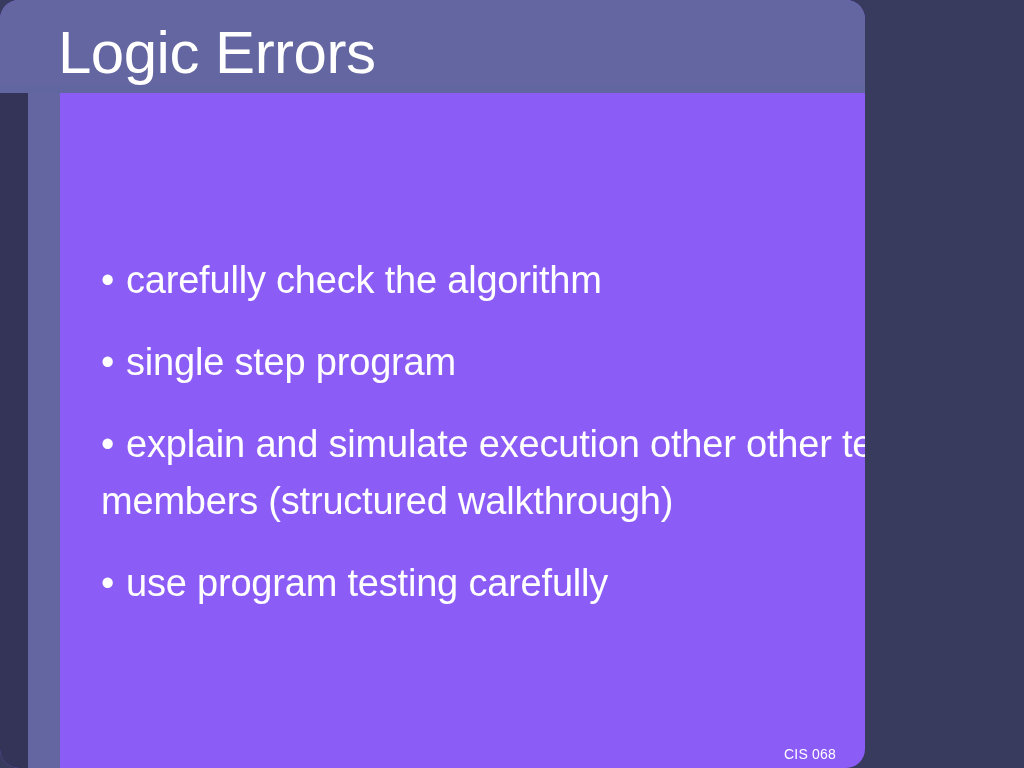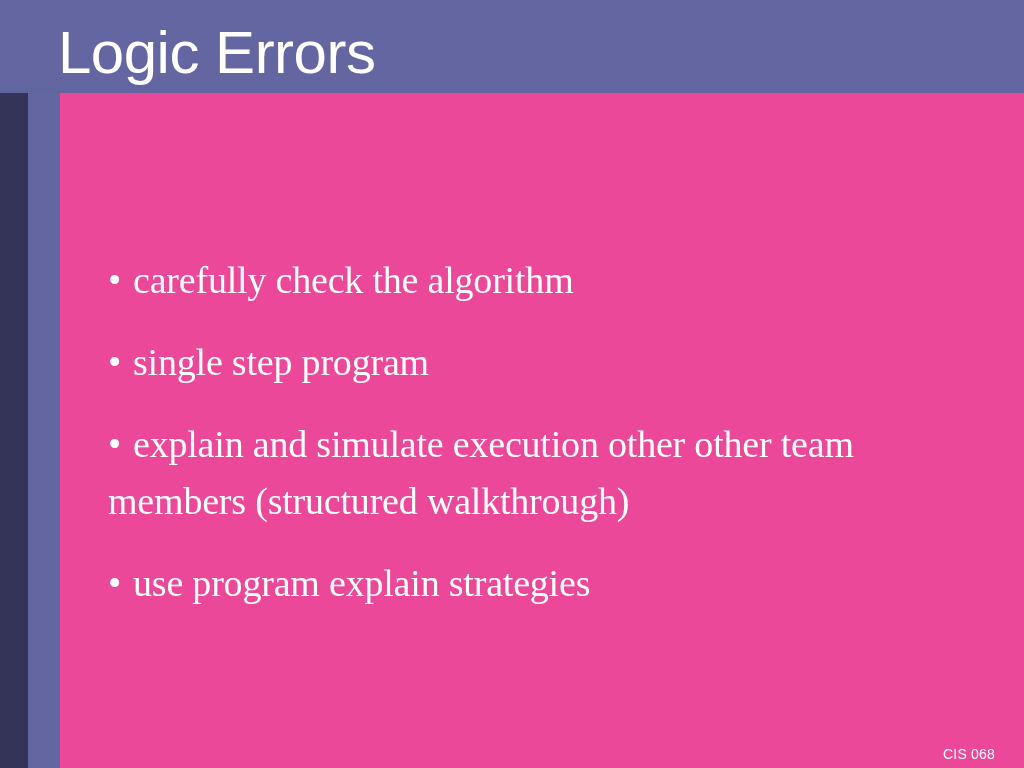--- a/index.html
+++ b/index.html
@@ -10,24 +10,25 @@
     overflow: hidden;
   }
 
   body {
     font-family: "Liberation Sans", sans-serif;
     background: #383a5e;
   }
 
   #slide {
     position: relative;
-    width: 1024px;
+    width: 865px;
     height: 768px;
-    background: #ec4899;
+    background: #8b5cf6;
     overflow: hidden;
+    border-radius: 19px;
   }
 
   
   .left-dark-strip {
     position: absolute;
     left: 0;
     top: 93px;
     width: 28px;
     height: 675px;
     background: #333458;
@@ -72,25 +73,24 @@
     font-size: 60px;
     font-weight: normal;
     color: #ffffff;
     white-space: nowrap;
     letter-spacing: -0.5px;
   }
 
   
   .bullet-list {
     position: absolute;
-    left: 108px;
+    left: 101px;
     top: 252px;
     width: 890px;
     list-style: none;
-    font-family: Liberation Serif, serif;
   }
 
   .bullet-item {
     position: relative;
     font-size: 38px;
     line-height: 57px;
     color: #ffffff;
     margin-bottom: 25px;
     letter-spacing: -0.2px;
   }
@@ -141,19 +141,19 @@
     <li class="bullet-item">
       <span class="bullet-dot">•</span><span class="bullet-text">carefully check the algorithm</span>
     </li>
     <li class="bullet-item">
       <span class="bullet-dot">•</span><span class="bullet-text">single step program</span>
     </li>
     <li class="bullet-item">
       <span class="bullet-dot">•</span><span class="bullet-text">explain and simulate execution other other team members (structured walkthrough)</span>
     </li>
     <li class="bullet-item">
-      <span class="bullet-dot">•</span><span class="bullet-text">use program explain strategies</span>
+      <span class="bullet-dot">•</span><span class="bullet-text">use program testing carefully</span>
     </li>
   </ul>
 
   <div class="footer-code">CIS 068</div>
 
 </div>
 
 </body></html>

